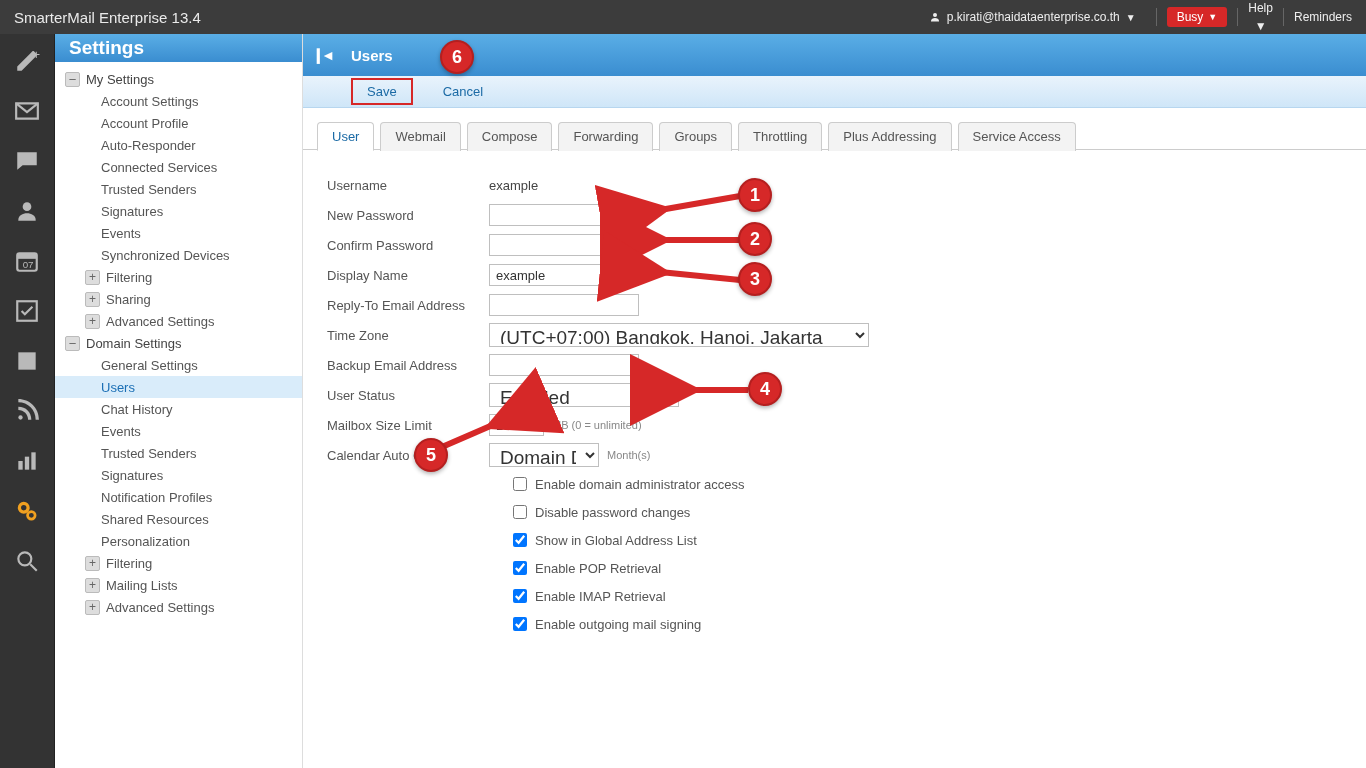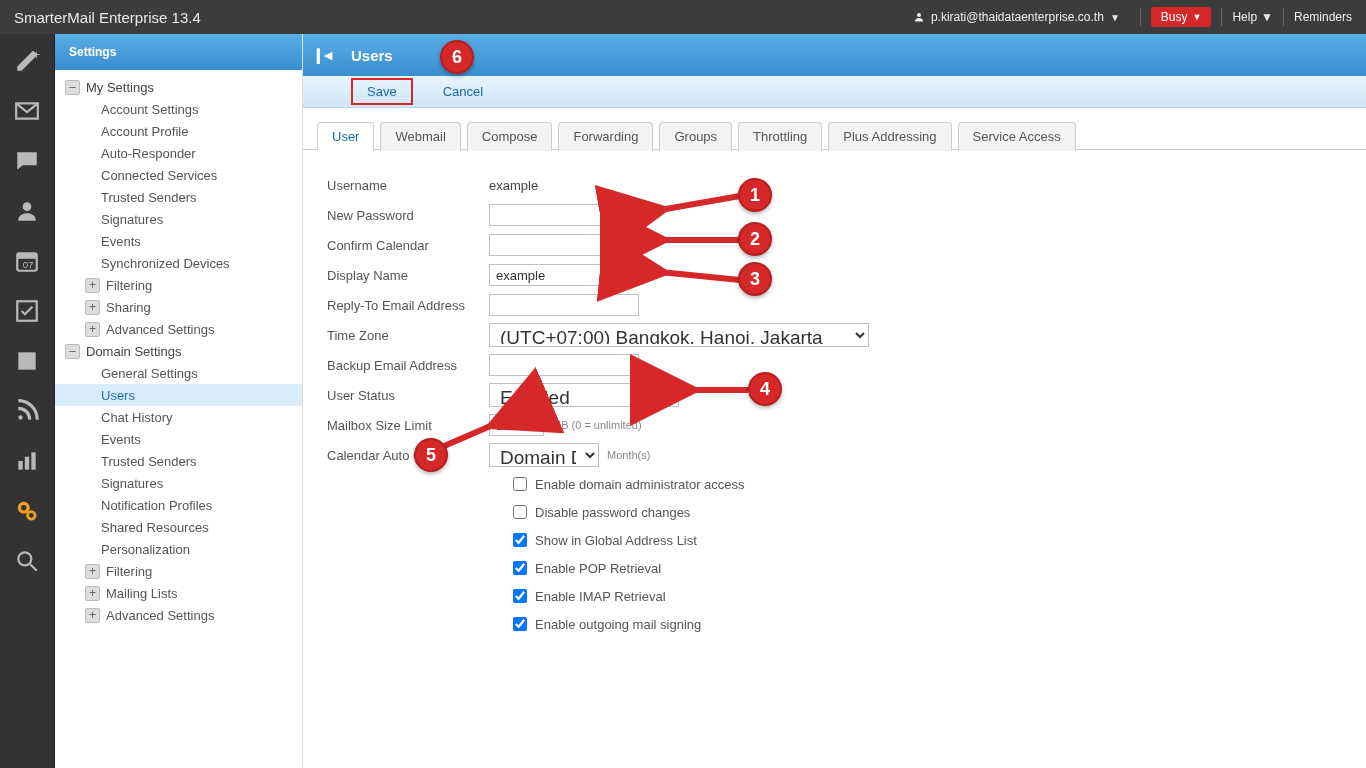--- a/index.html
+++ b/index.html
@@ -6,30 +6,30 @@
   html, body { width: 1366px; height: 768px; font-family: Arial, sans-serif; font-size: 13px; color: #444; overflow: hidden; background:#333; }
   
   .topbar { height:34px; background:#3c3c3c; color:#eee; display:flex; align-items:center; padding:0 14px; }
   .topbar .title { font-size:15px; color:#eaeaea; font-weight:400; }
   .topbar .spacer { flex:1; }
   .topbar .user { font-size:12px; color:#eee; display:flex; align-items:center; gap:6px; margin-right:10px;}
   .topbar .user .caret { font-size:10px;}
   .topbar .sep { width:1px; height:18px; background:#666; margin:0 10px;}
   .busy { background:#d62828; color:#fff; border-radius:3px; padding:3px 10px; font-size:12px; display:flex; align-items:center; gap:5px;}
   .busy .caret{font-size:9px;}
-  .help { font-size:12px; color:#eee; display:flex; align-items:center; gap:4px;}
+  .help { font-size:12px; color:#eee; display:flex; align-items:center; gap:4px;flex-direction:column;}
   .rem { font-size:12px; color:#eee;}
   
   .rail { position:absolute; top:34px; left:0; width:55px; height:734px; background:#333; border-right:1px solid #222; display:flex; flex-direction:column; align-items:center; padding-top:14px; gap:24px;}
   .rail .ic { width:26px; height:26px; color:#b9b9b9; display:flex; align-items:center; justify-content:center;}
   .rail .ic.active { color:#f0a020;}
   .rail svg { width:26px; height:26px; fill:currentColor; }
   
   .settings { position:absolute; top:34px; left:55px; width:248px; height:734px; background:#fff; border-right:1px solid #ddd; }
-  .settings .hdr { height:36px; background:linear-gradient(#5aaee6,#3a8dd0); color:#fff; font-weight:bold; font-size:12px; display:flex; align-items:center; padding:0 14px;}
+  .settings .hdr { height:28px; background:linear-gradient(#5aaee6,#3a8dd0); color:#fff; font-weight:bold; font-size:19px; display:flex; align-items:center; padding:0 14px;}
   .tree { padding:6px 0 0 0; font-size:13px; color:#555; }
   .tree .node { display:flex; align-items:center; height:22px; padding-left:10px; gap:6px;}
   .tree .node .sq { width:15px; height:15px; background:#ddd; border:1px solid #bbb; border-radius:2px; color:#666; font-size:13px; line-height:13px; text-align:center; display:flex;align-items:center;justify-content:center;}
   .tree .node.lbl { padding-left:10px; font-weight:normal; color:#444;}
   .tree .child { padding-left:46px; height:22px; display:flex; align-items:center; cursor:pointer;}
   .tree .child.sel { background:#d9ecfa; color:#1b6fb5;}
   .tree .child2 { padding-left:30px; height:22px; display:flex; align-items:center; gap:6px;}
   .tree .child2 .sq { width:15px; height:15px; background:#ddd; border:1px solid #bbb; border-radius:2px; color:#666; font-size:12px; line-height:12px; text-align:center; display:flex;align-items:center;justify-content:center;}
   
   .main { position:absolute; top:34px; left:303px; right:0; height:734px; background:#fff; }
@@ -233,21 +233,21 @@
   <div class="form">
     <div class="row">
         <span class="lbl">Username</span>
         <span class="val">example</span>
       </div>
     <div class="row">
         <span class="lbl">New Password</span>
         <input type="password" style="width: 150px;">
       </div>
     <div class="row">
-        <span class="lbl">Confirm Calendar</span>
+        <span class="lbl">Confirm Password</span>
         <input type="password" style="width: 150px;">
       </div>
     <div class="row">
         <span class="lbl">Display Name</span>
         <input type="text" style="width: 150px;" value="example">
       </div>
     <div class="row">
         <span class="lbl">Reply-To Email Address</span>
         <input type="text" style="width: 150px;">
       </div>

